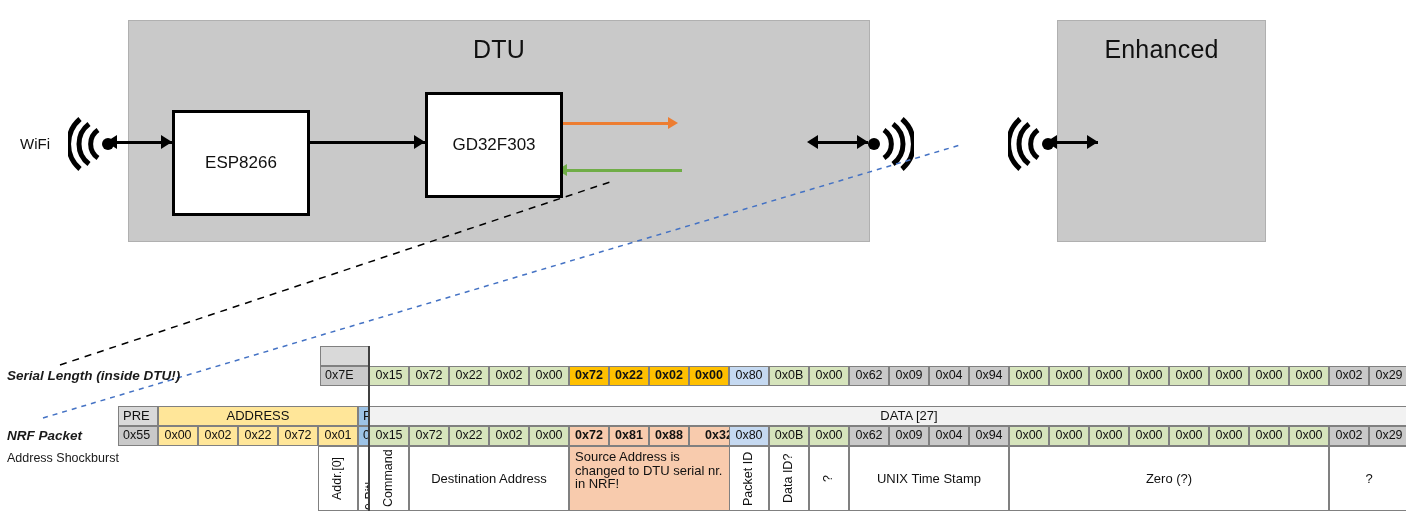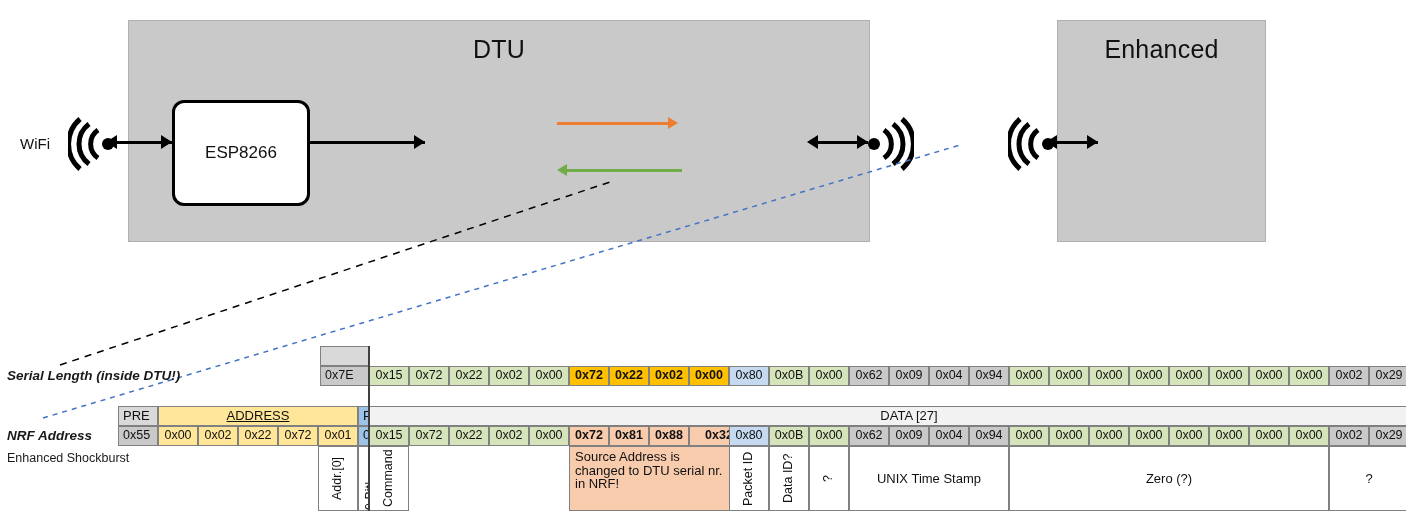--- a/index.html
+++ b/index.html
@@ -20,21 +20,21 @@
     font-size:25px;letter-spacing:.2px;color:#111;
   }
   #dtu-enclosure{left:128px;top:20px;width:740px;height:220px;}
   #inverter-enclosure{left:1057px;top:20px;width:207px;height:220px;}
 
   .chip{
     position:absolute;background:#ffffff;border:3px solid #000000;
     display:flex;align-items:center;justify-content:center;
     font-size:17px;color:#111;
   }
-  #chip-esp{left:172px;top:100px;width:132px;height:100px;border-radius:12px;}
+  #chip-esp{left:172px;top:110px;width:132px;height:100px;}
   #chip-gd32{left:425px;top:92px;width:132px;height:100px;}
   #chip-nrf24le1e{left:682px;top:92px;width:132px;height:100px;}
   #chip-nrf24{left:1098px;top:92px;width:125px;height:100px;}
 
   .conn{position:absolute;height:3px;background:#000;}
   .conn.orange{background:#ed7d31;height:3px;}
   .conn.green{background:#70ad47;height:3px;}
 
   .arrowhead{position:absolute;width:0;height:0;}
   .ah-right{border-top:7px solid transparent;border-bottom:7px solid transparent;border-left:11px solid #000;}
@@ -127,31 +127,34 @@
       <path d="M12 3 A 33 33 0 0 0 12 53" stroke="#000" stroke-width="5" fill="none"></path>
     </svg>
   </div>
   <div class="conn" style="left:1053px;top:141px;width:45px;"></div>
   <div class="arrowhead ah-left" style="left:1046px;top:135px;"></div>
   <div class="arrowhead ah-right" style="left:1087px;top:135px;"></div>
 
   <div class="chip" id="chip-esp">
     <span>ESP8266</span>
   </div>
+  <div class="chip" id="chip-gd32">
+    <span>GD32F303</span>
+  </div>
 </div>
 
 <svg style="position:absolute;left:0;top:0;width:1406px;height:523px;pointer-events:none;">
   <line x1="60" y1="365" x2="610" y2="182" stroke="#000000" stroke-width="1.5" stroke-dasharray="7,6"></line>
   <line x1="43" y1="418" x2="960" y2="145" stroke="#4472c4" stroke-width="1.5" stroke-dasharray="5,5"></line>
 </svg>
 
 <div id="packets">
     <div class="row-label" style="left: 7px; top: 368px;">Serial Length (inside DTU!)</div>
-    <div class="row-label" style="left: 7px; top: 428px;">NRF Address</div>
-    <div class="row-sublabel" style="left: 7px; top: 451px;">Enhanced Shockburst</div>
+    <div class="row-label" style="left: 7px; top: 428px;">NRF Packet</div>
+    <div class="row-sublabel" style="left: 7px; top: 451px;">Address Shockburst</div>
     <div class="cell hdr hdr-left" style="left: 320px; top: 346px; width: 49px; height: 20px; background: rgb(217, 217, 217);">
       <span style="white-space: pre-line; margin-top: 40px;">SOF</span>
     </div>
     <div class="cell hdr-left" style="left: 320px; top: 366px; width: 49px; height: 20px; background: rgb(201, 201, 201);">
       <span style="white-space: pre-line;">0x7E</span>
     </div>
     <div class="cell" style="left: 369px; top: 366px; width: 40px; height: 20px; background: rgb(214, 228, 188);">
       <span style="white-space: pre-line;">0x15</span>
     </div>
     <div class="cell" style="left: 409px; top: 366px; width: 40px; height: 20px; background: rgb(214, 228, 188);">
@@ -227,21 +230,21 @@
       <span style="white-space: pre-line;">0x02</span>
     </div>
     <div class="cell" style="left: 1369px; top: 366px; width: 40px; height: 20px; background: rgb(201, 201, 201);">
       <span style="white-space: pre-line;">0x29</span>
     </div>
     <div class="sep-line" style="left: 368px; top: 346px; width: 2px; height: 60px;"></div>
     <div class="cell hdr hdr-left" style="left: 118px; top: 406px; width: 40px; height: 20px; background: rgb(217, 217, 217);">
       <span style="white-space: pre-line;">PRE</span>
     </div>
     <div class="cell hdr" style="left: 158px; top: 406px; width: 200px; height: 20px; background: rgb(255, 230, 153);">
-      <span style="white-space: pre-line; text-decoration: underline;">ADDRESS</span>
+      <span style="white-space: pre-line;">ADDRESS</span>
     </div>
     <div class="cell hdr hdr-left" style="left: 358px; top: 406px; width: 51px; height: 20px; background: rgb(157, 195, 230);">
       <span style="white-space: pre-line;">PCF</span>
     </div>
     <div class="cell hdr" style="left: 369px; top: 406px; width: 1080px; height: 20px; background: rgb(242, 242, 242);">
       <span style="white-space: pre-line;">DATA [27]</span>
     </div>
     <div class="cell hdr-left" style="left: 118px; top: 426px; width: 40px; height: 20px; background: rgb(201, 201, 201);">
       <span style="white-space: pre-line;">0x55</span>
     </div>
@@ -344,20 +347,23 @@
     <div class="cell vert" style="left: 318px; top: 446px; width: 40px; height: 65px; background: rgb(255, 255, 255);">
       <span style="white-space: pre-line;">Addr.[0]</span>
     </div>
     <div class="cell vert note-small" style="left: 358px; top: 446px; width: 51px; height: 65px; background: rgb(255, 255, 255);">
       <span style="white-space: pre-line;">9 Bit!
 Inc. Packet Length</span>
     </div>
     <div class="cell vert" style="left: 369px; top: 446px; width: 40px; height: 65px; background: rgb(255, 255, 255);">
       <span style="white-space: pre-line;">Command</span>
     </div>
+    <div class="cell note" style="left: 409px; top: 446px; width: 160px; height: 65px; background: rgb(255, 255, 255);">
+      <span style="white-space: pre-line;">Destination Address</span>
+    </div>
     <div class="cell note note-left" style="left: 569px; top: 446px; width: 164px; height: 65px; background: rgb(248, 203, 173);">
       <span style="white-space: pre-line;">Source Address is changed to DTU serial nr. in NRF!</span>
     </div>
     <div class="cell vert" style="left: 729px; top: 446px; width: 40px; height: 65px; background: rgb(255, 255, 255);">
       <span style="white-space: pre-line;">Packet ID</span>
     </div>
     <div class="cell vert" style="left: 769px; top: 446px; width: 40px; height: 65px; background: rgb(255, 255, 255);">
       <span style="white-space: pre-line;">Data ID?</span>
     </div>
     <div class="cell vert" style="left: 809px; top: 446px; width: 40px; height: 65px; background: rgb(255, 255, 255);">

